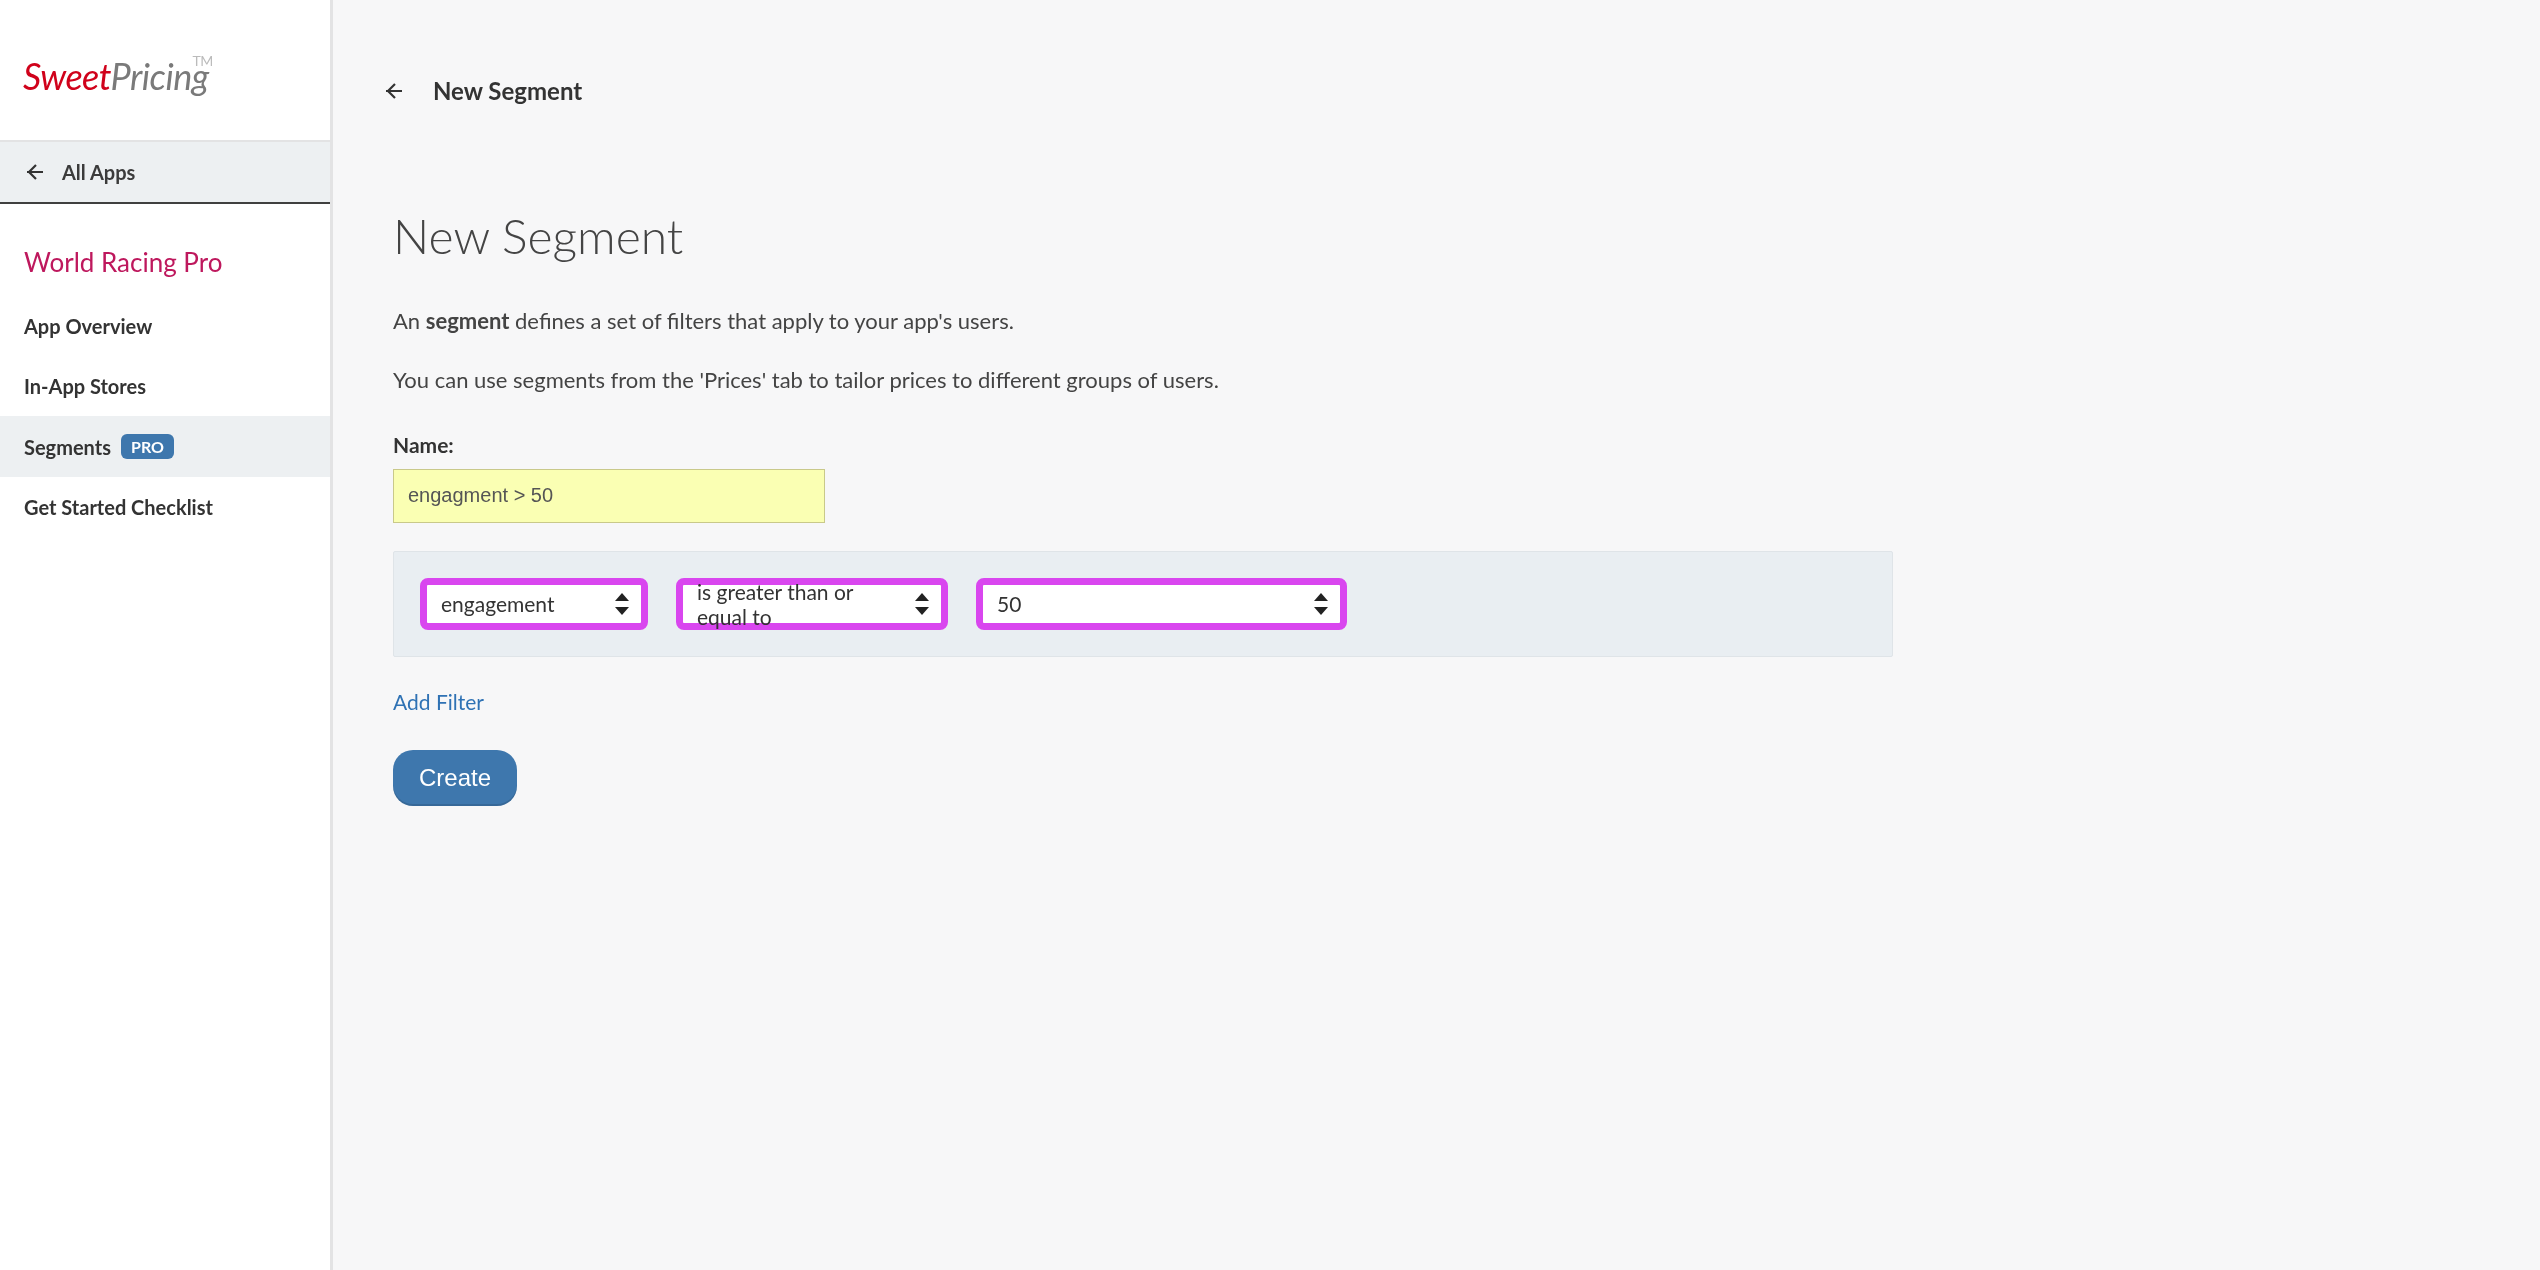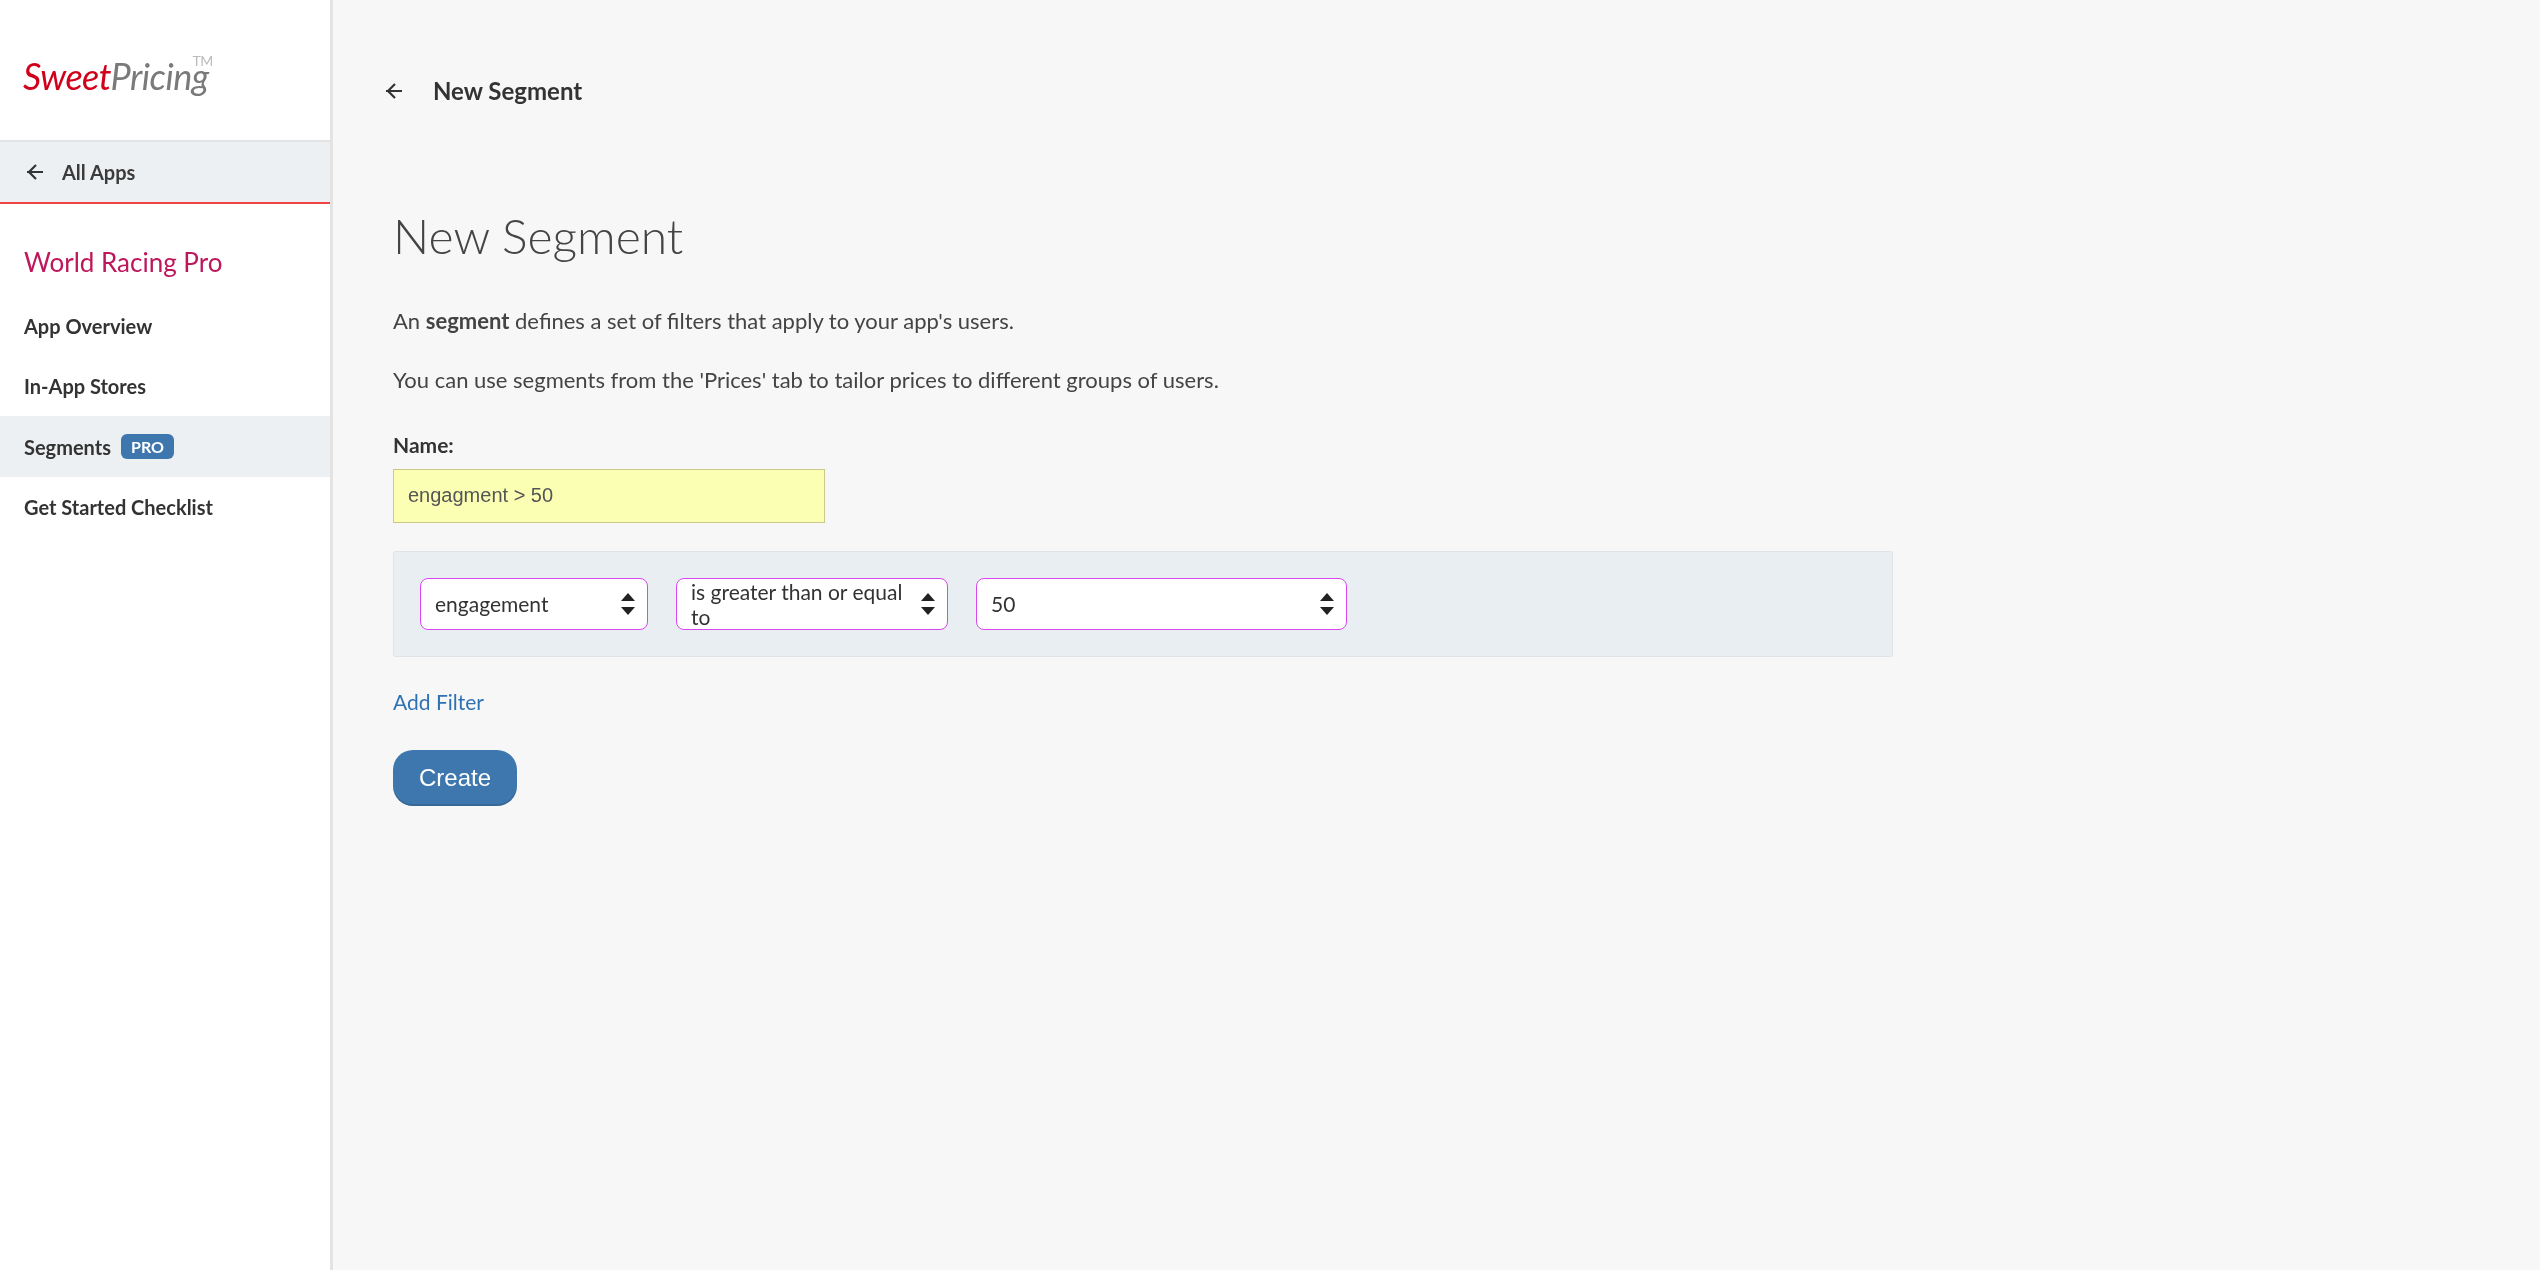--- a/index.html
+++ b/index.html
@@ -47,21 +47,21 @@
   }
 
   .all-apps {
     display: flex;
     align-items: center;
     gap: 16px;
     padding: 18px 22px;
     background: #edf0f2;
     font-weight: 700;
     font-size: 20px;
-    border-bottom: 2px solid #ef4444;
+    border-bottom: 2px solid #404040;
     cursor: pointer;
     color: #3b3b3b;
   }
   .arrow-left {
     width: 24px; height: 24px;
     display: inline-flex; align-items: center; justify-content: center;
   }
   .arrow-left svg { width: 26px; height: 26px; stroke: #333; stroke-width: 2.2; fill: none; }
 
   .app-name {
@@ -152,21 +152,21 @@
     border: 1px solid #dfe4e8;
     border-radius: 2px;
     padding: 26px 26px;
     display: flex;
     gap: 28px;
     align-items: center;
   }
   .select-wrap {
     position: relative;
     background: #fff;
-    border: 1px solid #d946ef;
+    border: 7px solid #d946ef;
     border-radius: 8px;
     height: 52px;
     display: flex;
     align-items: center;
     padding: 0 44px 0 14px;
     font-size: 21px;
     color: #333;
     cursor: pointer;
   }
   .select-wrap.w1 { width: 228px; }

